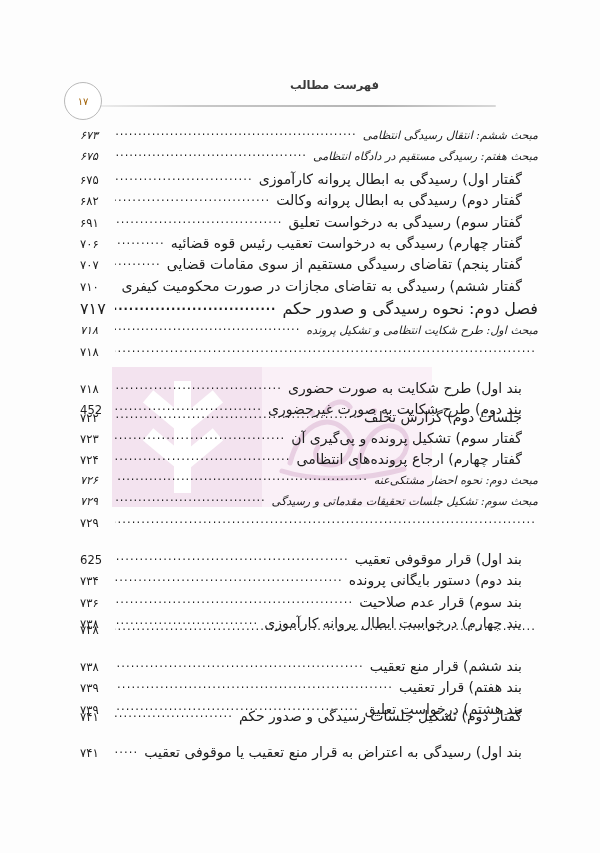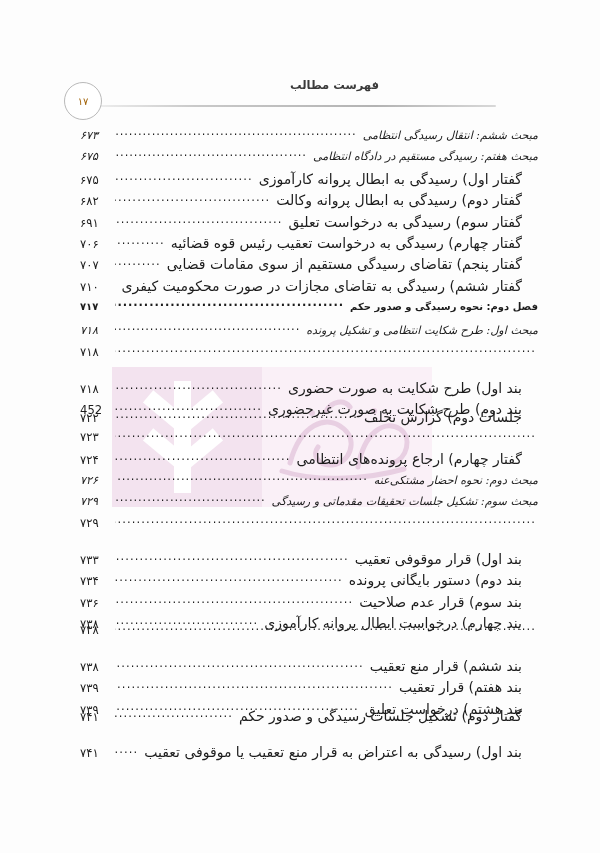--- a/index.html
+++ b/index.html
@@ -139,22 +139,22 @@
   .lvl-mabhath .toc-label,
   .lvl-mabhath .toc-page {
     font-style: italic;
     font-size: 11.2px;
     letter-spacing: -0.1px;
   }
   .lvl-mabhath .toc-dots::after { letter-spacing: 0.9px; }
 
   .lvl-fasl .toc-label,
   .lvl-fasl .toc-page {
-    font-weight: bold;
-    font-size: 10px;
+    font-weight: normal;
+    font-size: 16px;
   }
   .lvl-fasl { height: 24px; }
   .lvl-fasl .toc-dots::after { font-weight: bold; letter-spacing: 0.9px; }
 
   .lvl-goftar .toc-label { padding-right: 16px; }
   .lvl-band .toc-label { padding-right: 16px; margin-top: 14px; }
 </style>
 </head>
 <body>
 
@@ -256,20 +256,21 @@
         <span class="toc-label">بند دوم) طرح شکایت به صورت غیرحضوری</span>
         <span class="toc-dots"></span>
         <span class="toc-page">452</span>
       </div>
       <div class="toc-row lvl-goftar">
         <span class="toc-label">جلسات دوم) گزارش تخلف</span>
         <span class="toc-dots"></span>
         <span class="toc-page">۷۲۲</span>
       </div>
       <div class="toc-row lvl-goftar">
+        <span class="toc-label">گفتار سوم) تشکیل پرونده و پی‌گیری آن</span>
         <span class="toc-dots"></span>
         <span class="toc-page">۷۲۳</span>
       </div>
       <div class="toc-row lvl-goftar">
         <span class="toc-label">گفتار چهارم) ارجاع پرونده‌های انتظامی</span>
         <span class="toc-dots"></span>
         <span class="toc-page">۷۲۴</span>
       </div>
       <div class="toc-row lvl-mabhath">
         <span class="toc-label">مبحث دوم: نحوه احضار مشتکی‌عنه</span>
@@ -281,21 +282,21 @@
         <span class="toc-dots"></span>
         <span class="toc-page">۷۲۹</span>
       </div>
       <div class="toc-row lvl-goftar">
         <span class="toc-dots"></span>
         <span class="toc-page">۷۲۹</span>
       </div>
       <div class="toc-row lvl-band">
         <span class="toc-label">بند اول) قرار موقوفی تعقیب</span>
         <span class="toc-dots"></span>
-        <span class="toc-page">۷۳۳</span>
+        <span class="toc-page">625</span>
       </div>
       <div class="toc-row lvl-band">
         <span class="toc-label">بند دوم) دستور بایگانی پرونده</span>
         <span class="toc-dots"></span>
         <span class="toc-page">۷۳۴</span>
       </div>
       <div class="toc-row lvl-band">
         <span class="toc-label">بند سوم) قرار عدم صلاحیت</span>
         <span class="toc-dots"></span>
         <span class="toc-page">۷۳۶</span>

